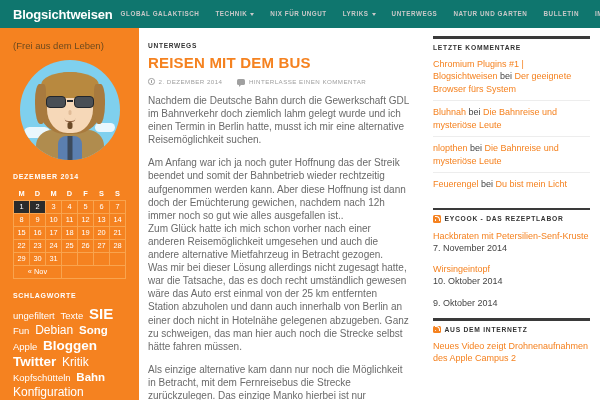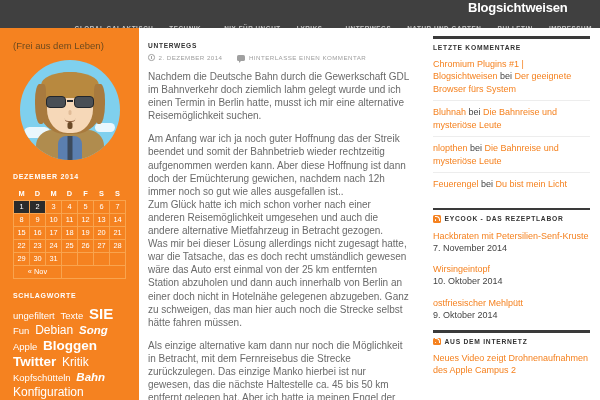--- a/index.html
+++ b/index.html
@@ -9,22 +9,22 @@
     background: #ffffff;
     font-family: "Liberation Sans", sans-serif;
     font-size: 10px;
     color: #555;
   }
   #page { position: relative; width: 600px; height: 400px; overflow: hidden; }
 
   
   .topbar {
     position: absolute; top: 0; left: 0; width: 600px; height: 28px;
-    background: #404040;
-    display: flex; align-items: flex-end; flex-direction: column;
+    background: #0f766e;
+    display: flex; align-items: center;
   }
   .brand {
     width: 145px; padding-left: 13px;
     color: #ffffff; font-size: 13px; font-weight: bold;
     letter-spacing: -0.2px; white-space: nowrap;
   }
   .mainnav { flex: 1; display: flex; align-items: center; height: 28px; }
   .navitem {
     color: #c9c9c9; font-size: 6.3px; font-weight: bold;
     letter-spacing: 0.55px; text-transform: uppercase;
@@ -111,21 +111,21 @@
   table.cal th { font-weight: bold; border: none; height: 13px; color:#fff; }
   table.cal td.today { background: #2b2b2b; color: #ffffff; }
   table.cal td.empty { border-color: #f9a44e; }
   td.prev { text-align: left; padding-left: 2px; color:#ffe6cc; font-size:7.2px; }
 
   
   .tagcloud { margin-top: 6px; line-height: 15px; }
   .tagcloud span { color: #ffffff; display: inline; margin-right: 3px; }
   .t-sm { font-size: 12px; margin-top: 13px; }
   .t-md { font-size: 9.5px; }
-  .t-lg { font-size: 11.5px; font-weight: bold; font-style: italic; }
+  .t-lg { font-size: 11.5px; font-weight: bold; }
   .t-xl { font-size: 13.5px; font-weight: bold; }
   .t-xxl { font-size: 15px; font-weight: bold; }
 
   
   .main {
     position: absolute; top: 28px; left: 139px; width: 287px; height: 372px;
     background: #ffffff; padding: 14px 16px 0 9px; overflow: hidden;
   }
   .cat {
     color: #333; font-size: 6.6px; font-weight: bold;
@@ -337,20 +337,21 @@
       </tr>
         </tfoot>
     </table>
 
     <div class="side-h">Schlagworte</div>
     <div class="tagcloud" id="tagcloud"><span class="t-md">ungefiltert</span> <span class="t-md">Texte</span> <span class="t-xxl">SIE</span> <span class="t-md">Fun</span> <span class="t-sm">Debian</span> <span class="t-lg">Song</span> <span class="t-md">Apple</span> <span class="t-xl">Bloggen</span> <span class="t-xl">Twitter</span> <span class="t-sm">Kritik</span> <span class="t-md">Kopfschütteln</span> <span class="t-lg">Bahn</span> <span class="t-sm">Konfiguration</span> <span class="t-sm">Gehorsamkeit</span>  </div>
   </div>
 
   <div class="main">
     <div class="cat">Unterwegs</div>
+    <div class="ptitle">Reisen mit dem Bus</div>
     <div class="meta">
       <span class="clock-ic"></span>
       <span>2. Dezember 2014</span>
       <span class="sep"></span>
       <span class="bub-ic"></span>
       <span>Hinterlasse einen Kommentar</span>
     </div>
     <div class="body" id="articlebody">
         <p>Nachdem die Deutsche Bahn durch die Gewerkschaft GDL im Bahnverkehr doch ziemlich lahm gelegt wurde und ich einen Termin in Berlin hatte, musst ich mir eine alternative Reisemöglichkeit suchen.</p>
         <p class="tight">Am Anfang war ich ja noch guter Hoffnung das der Streik beendet und somit der Bahnbetrieb wieder rechtzeitig aufgenommen werden kann. Aber diese Hoffnung ist dann doch der Emüchterung gewichen, nachdem nach 12h immer noch so gut wie alles ausgefallen ist..</p>
@@ -377,21 +378,21 @@
 
     <div>
       <div class="wbar"></div>
       <div class="wtitle">
         <span class="rss-ic"></span>
         <span>Eycook - Das Rezeptlabor</span>
       </div>
       <ul class="flist" id="eylist">
           <li><span class="ftitle">Hackbraten mit Petersilien-Senf-Kruste</span><span class="fdate">7. November 2014</span></li>
           <li><span class="ftitle">Wirsingeintopf</span><span class="fdate">10. Oktober 2014</span></li>
-          <li><span class="ftitle">ostfriesischer Mehlpütt</span><span class="fdate">9. Oktober 2014</span></li>
+          <li><span class="fdate">9. Oktober 2014</span></li>
         </ul>
     </div>
 
     <div>
       <div class="wbar"></div>
       <div class="wtitle">
         <span class="rss-ic"></span>
         <span>Aus dem Internetz</span>
       </div>
       <ul class="flist" id="inlist">

